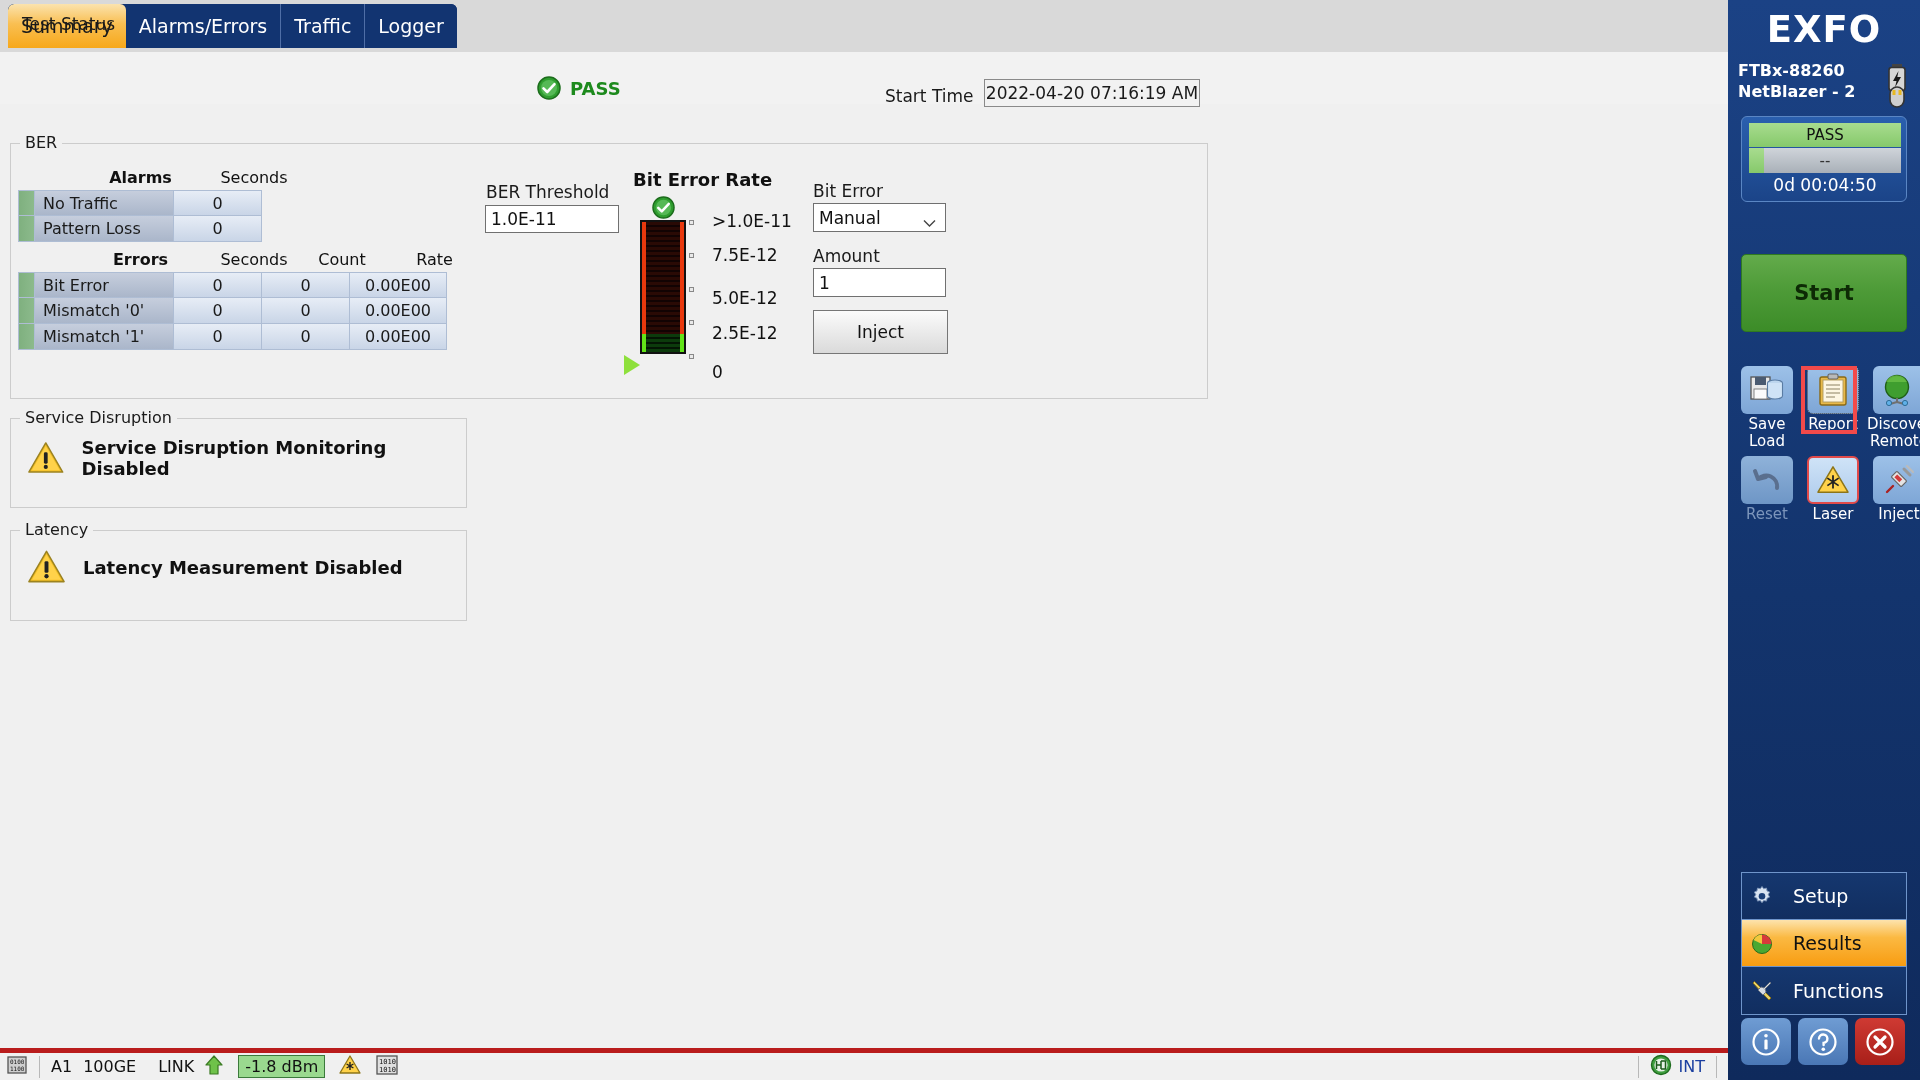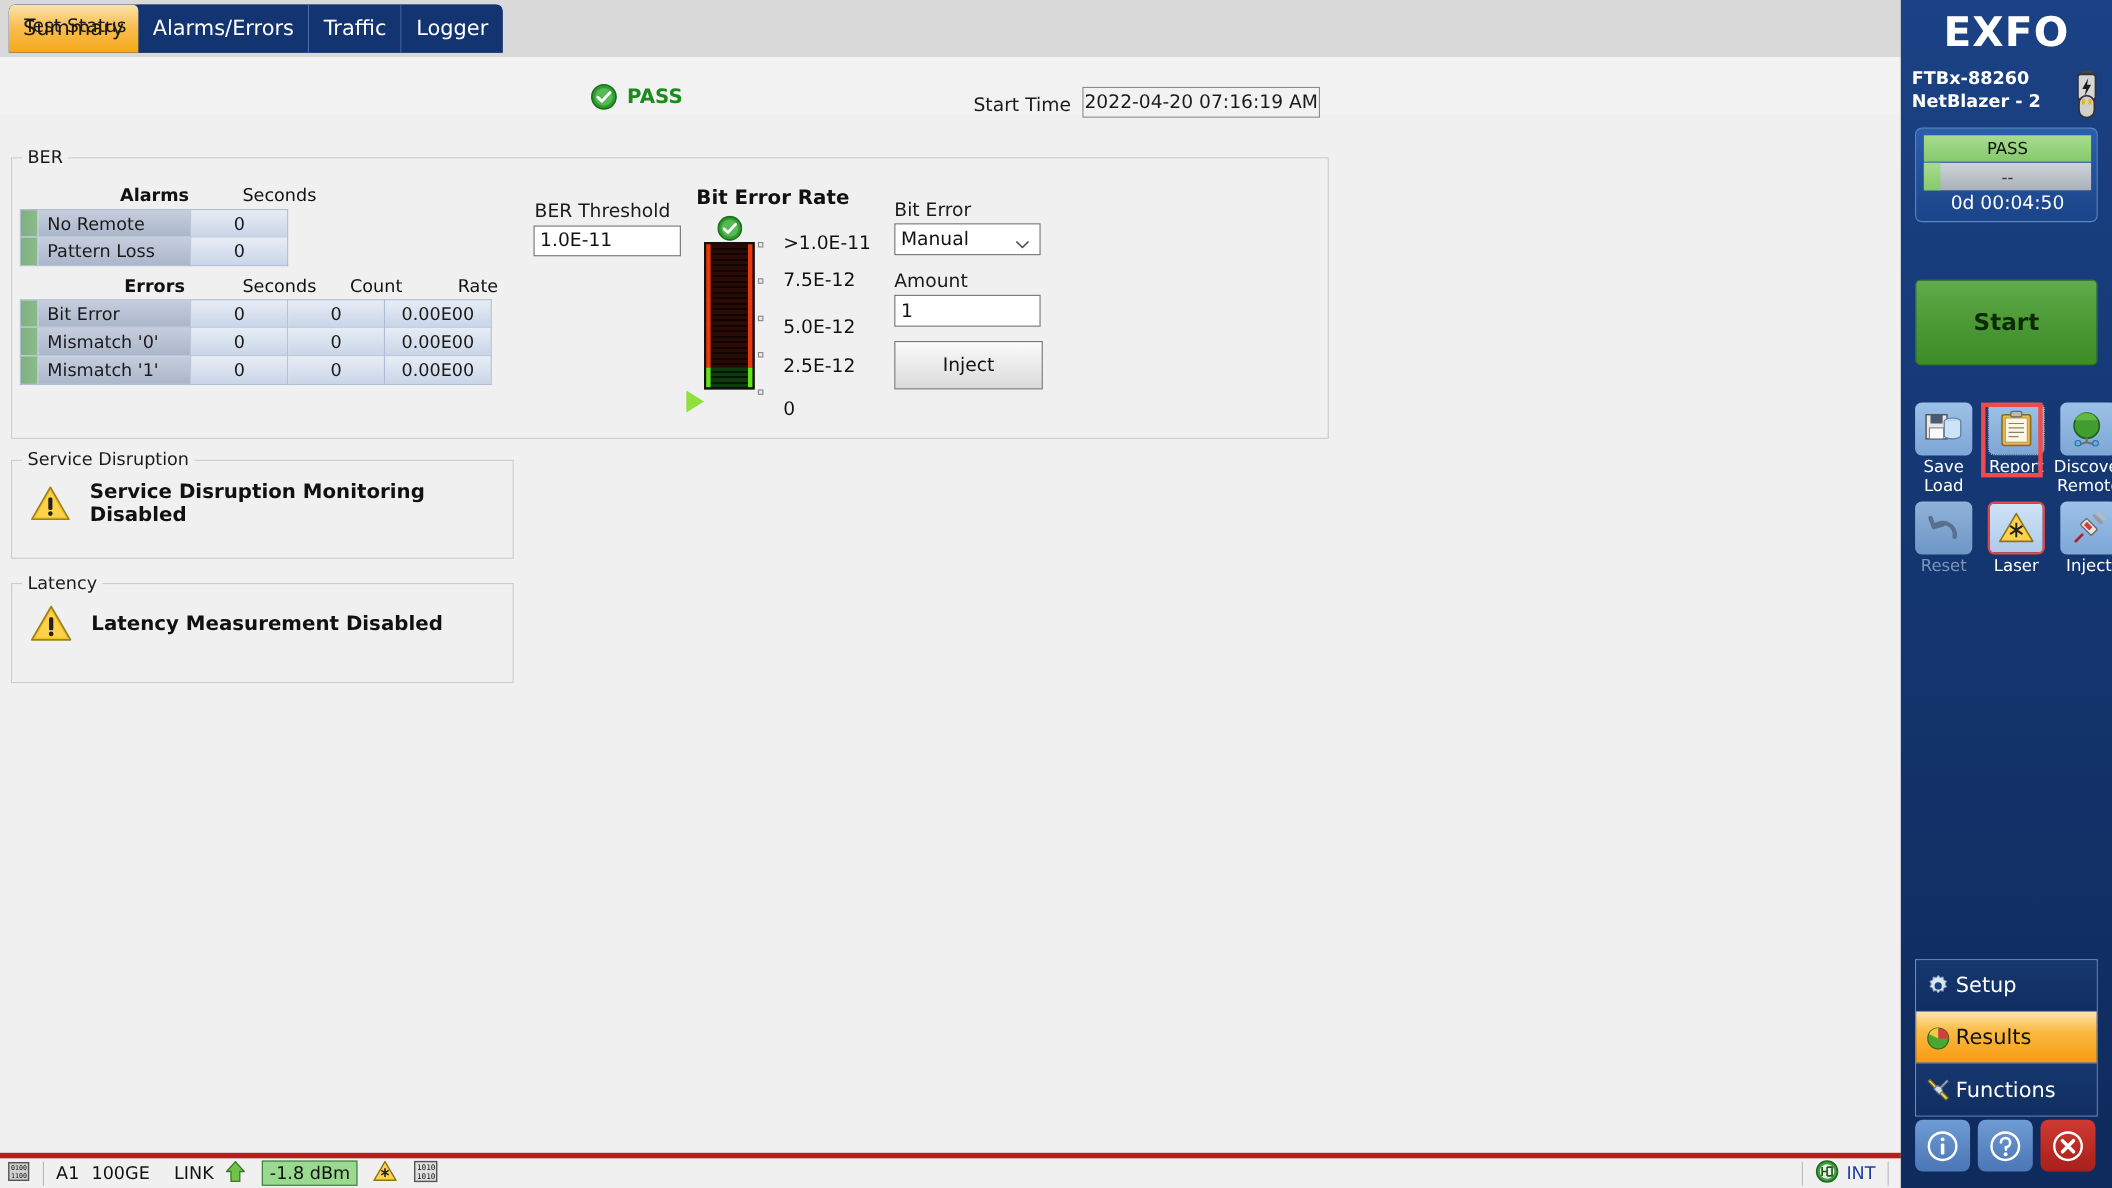--- a/index.html
+++ b/index.html
@@ -214,21 +214,21 @@
   #report-highlight {
     position:absolute; left:1801px; top:366px; width:56px; height:68px;
     border:4px solid #f24a4a; background:transparent; pointer-events:none;
   }
   #report-btn-inner { border:1px dotted #333; }
   #laser-btn { border:2px solid #e14a4a; background:linear-gradient(to bottom,#cfe3f7,#aecbec); }
 
   
   #nav { position:absolute; left:13px; top:872px; width:166px; border:1px solid #6f95cb; }
   .navitem {
-    height:47px; display:flex; align-items:center; gap:4px; padding-left:8px;
+    height:47px; display:flex; align-items:center; gap:19px; padding-left:8px;
     border-bottom:1px solid #6f95cb; color:#ffffff; font-size:19px; cursor:pointer;
     background:linear-gradient(to bottom,#15376f,#112e60);
   }
   .navitem:last-child { border-bottom:none; }
   .navitem.active {
     background:linear-gradient(to bottom,#fde3ad 0%,#fbb942 38%,#f89c11 100%);
     color:#111;
   }
   #navbtns { position:absolute; left:13px; top:1018px; width:166px; display:flex; gap:7px; }
   .navbtn {
@@ -272,21 +272,21 @@
     <div class="group" id="ber-group">
       <span class="legend">BER</span>
     </div>
 
     <div class="hdr" style="left:71px; top:168px; width:139px; text-align:center;">Alarms</div>
     <div class="hdr normal" style="left:210px; top:168px; width:88px; text-align:center;">Seconds</div>
     <table class="tbl" style="left:18px; top:190px;">
       <tbody>
           <tr>
         <td class="swatch first"></td>
-        <td class="name">No Remote</td>
+        <td class="name">No Traffic</td>
         <td class="num">0</td>
       </tr>
       <tr>
         <td class="swatch first"></td>
         <td class="name">Pattern Loss</td>
         <td class="num">0</td>
       </tr>
     </tbody>
       </table>
 

